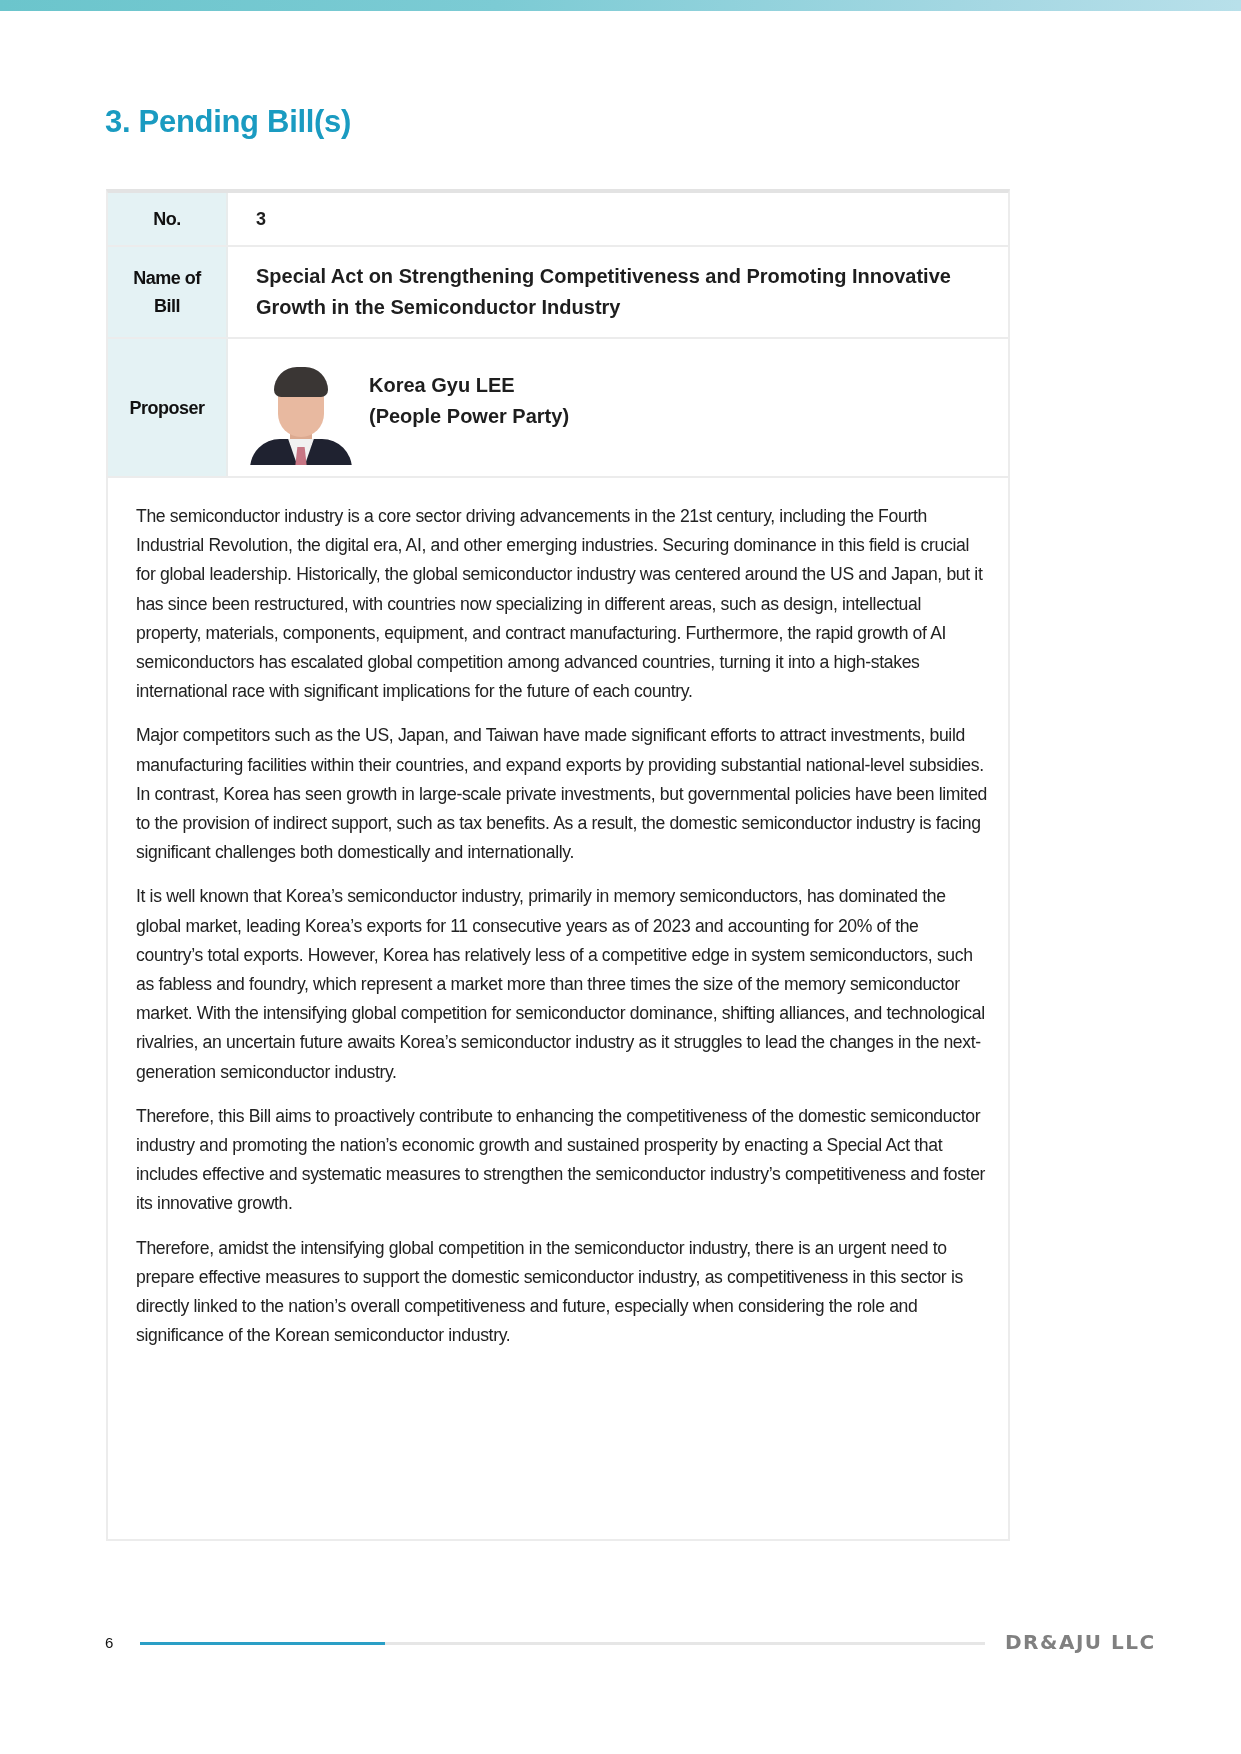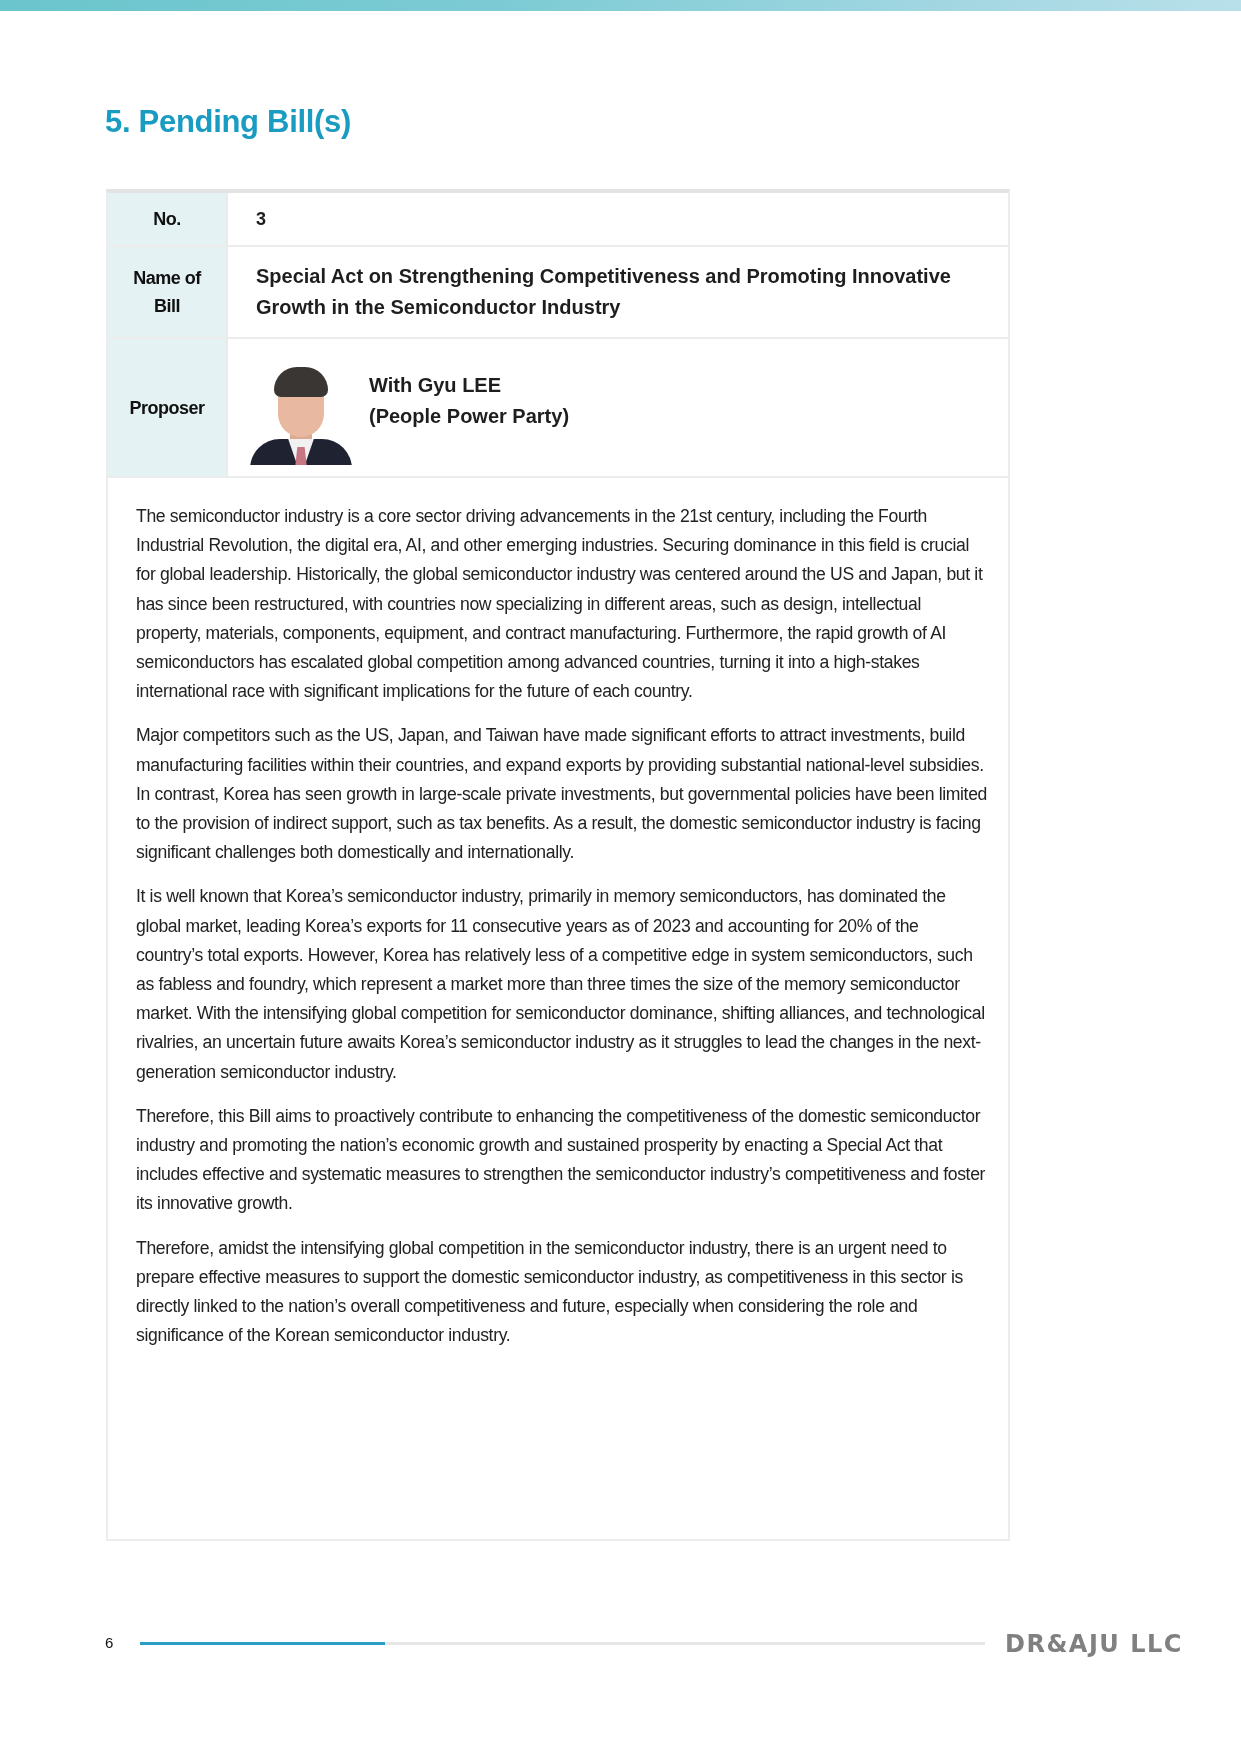--- a/index.html
+++ b/index.html
@@ -81,30 +81,30 @@
   .footer-page {
     position: absolute; left: 105px; top: 1634px; font-size: 15px; color: #111;
   }
   .footer-track {
     position: absolute; left: 140px; top: 1642px; width: 845px; height: 3px; background: #e6e6e6;
   }
   .footer-progress {
     position: absolute; left: 0; top: 0; height: 3px; background: #2a9fc6;
   }
   .footer-brand {
-    position: absolute; left: 1005px; top: 1630px; font-size: 24px; font-weight: bold;
+    position: absolute; left: 1005px; top: 1630px; font-size: 20px; font-weight: bold;
     color: #808080; letter-spacing: 1.5px; font-family: "DejaVu Sans", sans-serif;
   }
 </style>
 </head>
 <body>
 
 <div class="top-bar"></div>
 
-<h2 class="section-title">5. Pending Bill(s)</h2>
+<h2 class="section-title">3. Pending Bill(s)</h2>
 
 <div class="bill-table">
   <div class="row row-no">
     <div class="label-cell">No.</div>
     <div class="value-cell">3</div>
   </div>
 
   <div class="row row-name">
     <div class="label-cell">
       <div>
@@ -120,21 +120,21 @@
     <div class="value-cell">
       <div class="portrait">
         <div class="suit"></div>
         <div class="neck"></div>
         <div class="shirt"></div>
         <div class="tie"></div>
         <div class="face"></div>
         <div class="hair"></div>
       </div>
       <div class="proposer-text">
-        <div>With Gyu LEE</div>
+        <div>Korea Gyu LEE</div>
         <div>(People Power Party)</div>
       </div>
     </div>
   </div>
 
   <div class="row row-content">
     <div class="value-cell">
       <div class="content-body">
         <p>The semiconductor industry is a core sector driving advancements in the 21st century, including the Fourth Industrial Revolution, the digital era, AI, and other emerging industries. Securing dominance in this field is crucial for global leadership. Historically, the global semiconductor industry was centered around the US and Japan, but it has since been restructured, with countries now specializing in different areas, such as design, intellectual property, materials, components, equipment, and contract manufacturing. Furthermore, the rapid growth of AI semiconductors has escalated global competition among advanced countries, turning it into a high-stakes international race with significant implications for the future of each country.</p>
         <p>Major competitors such as the US, Japan, and Taiwan have made significant efforts to attract investments, build manufacturing facilities within their countries, and expand exports by providing substantial national-level subsidies. In contrast, Korea has seen growth in large-scale private investments, but governmental policies have been limited to the provision of indirect support, such as tax benefits. As a result, the domestic semiconductor industry is facing significant challenges both domestically and internationally.</p>

